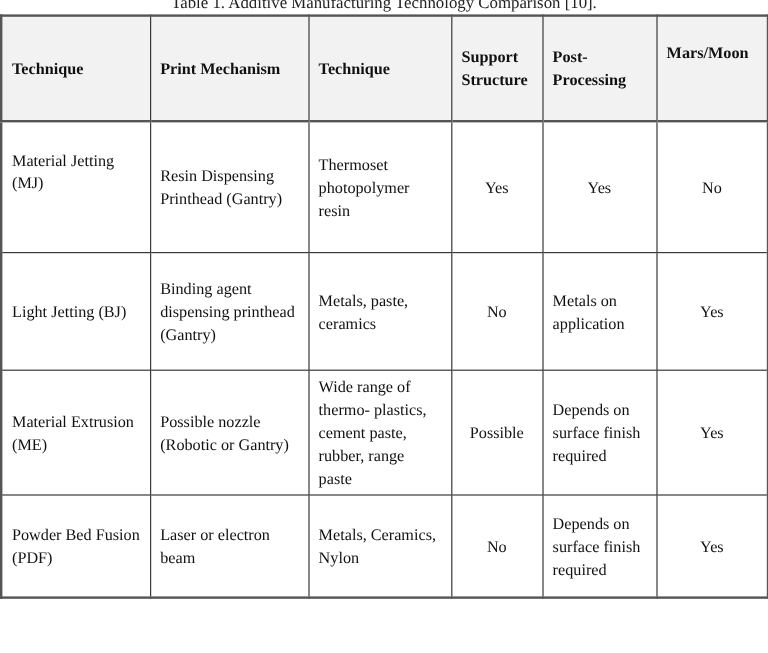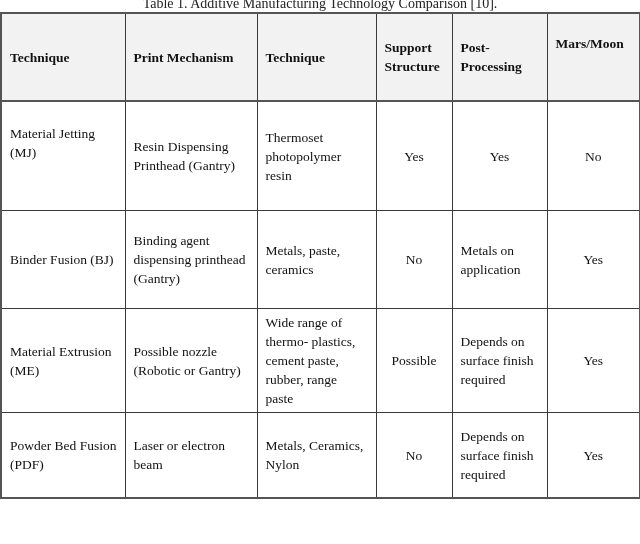--- a/index.html
+++ b/index.html
@@ -91,21 +91,21 @@
   <tbody>
     <tr class="r2">
       <td class="top">Material Jetting (MJ)</td>
       <td>Resin Dispensing Printhead (Gantry)</td>
       <td>Thermoset photopolymer resin</td>
       <td class="center">Yes</td>
       <td class="center">Yes</td>
       <td class="center">No</td>
     </tr>
     <tr class="r3">
-      <td>Binder Fusion (BJ)</td>
+      <td>Light Jetting (BJ)</td>
       <td>Binding agent dispensing printhead (Gantry)</td>
       <td>Metals, paste, ceramics</td>
       <td class="center">No</td>
       <td>Metals on application</td>
       <td class="center">Yes</td>
     </tr>
     <tr class="r4">
       <td>Material Extrusion (ME)</td>
       <td>Possible nozzle (Robotic or Gantry)</td>
       <td>Wide range of thermo- plastics, cement paste, rubber, range paste</td>

